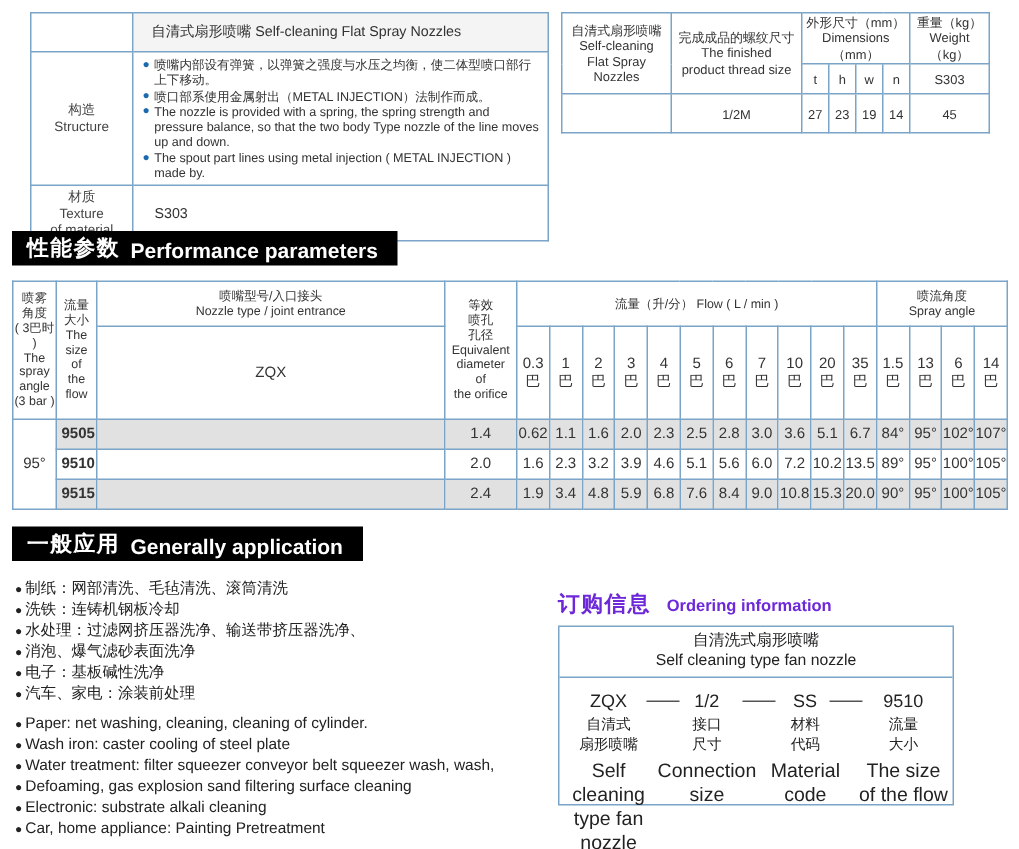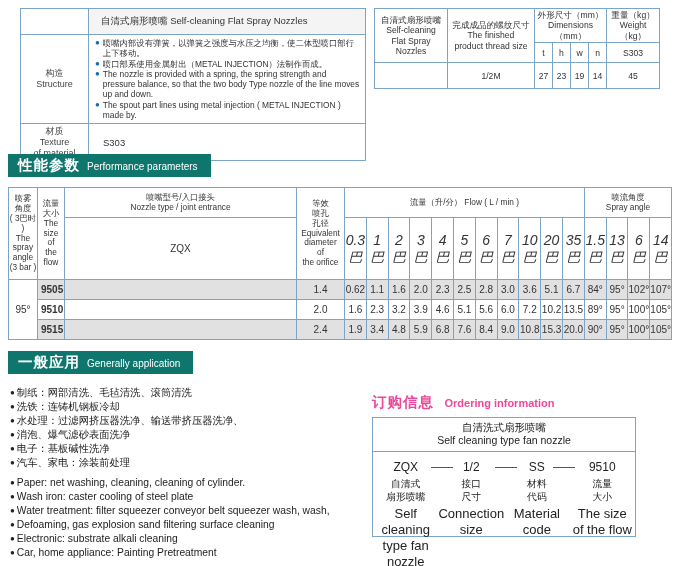--- a/index.html
+++ b/index.html
@@ -20,46 +20,46 @@
   .bullets { text-align:left; padding:3px 4px 3px 6px; }
   .bullet-line { display:flex; font-size:8.4px; line-height:1.22; }
   .bullet-line .dot { color:#1a6ab0; margin-right:3px; font-size:8px; line-height:1.3; }
   .valuecell { text-align:left; padding-left:14px; font-size:9.5px; }
 
   
   .dims-table { position:absolute; left:374px; top:8px; width:285px; }
   .dims-table td { font-size:8.6px; }
 
   
-  .banner { position:absolute; left:8px; height:23px; background:#0f766e; color:#fff; display:flex; align-items:center; padding:0 13px 0 10px; white-space:nowrap; }
+  .banner { position:absolute; left:8px; height:23px; background:#000000; color:#fff; display:flex; align-items:center; padding:0 13px 0 10px; white-space:nowrap; }
   .banner .cn { font-size:14.5px; font-weight:bold; letter-spacing:1px; }
-  .banner .en { font-size:10px; font-weight:normal; margin-left:7px; position:relative; top:1px; }
+  .banner .en { font-size:14px; font-weight:bold; margin-left:7px; position:relative; top:1px; }
   .banner1 { top:154px; }
   .banner2 { top:351px; }
 
   
   .perf-table { position:absolute; left:8px; top:187px; width:664px; }
   .perf-table td { font-size:8.3px; }
   .perf-table .h1 td { height:30px; }
   .perf-table .h2 td { height:62px; }
   .perf-table .row td { height:20px; font-size:10px; }
   .perf-table .zqx { font-size:10px; }
-  .perf-table .barcell span { display:block; line-height:1.15; font-size:14px;font-style:italic; }
+  .perf-table .barcell span { display:block; line-height:1.15; font-size:10px; }
   .perf-table .gray td { background:#e1e1e1; }
   .perf-table .gray td.anglecell, .perf-table td.anglecell { background:#fff; }
   .perf-table .model { font-weight:bold; text-align:left; padding-left:3px; }
 
   
   .apps { position:absolute; left:10px; top:386px; width:360px; }
   .app-line { display:flex; font-size:10.3px; line-height:13.9px; color:#222; }
   .app-line .dot { font-size:8px; margin-right:2px; line-height:14px; }
   .apps .gap { height:6px; }
 
   
-  .ordering-title { position:absolute; left:372px; top:393px; color:#ec4899; white-space:nowrap; }
+  .ordering-title { position:absolute; left:372px; top:393px; color:#6d28d9; white-space:nowrap; }
   .ordering-title .cn { font-size:14.5px; font-weight:bold; letter-spacing:1px; }
   .ordering-title .en { font-size:11px; font-weight:bold; margin-left:6px; }
   .ordering-box { position:absolute; left:372px; top:417px; width:264px; height:120px; border:1px solid #7aa5c8; background:#fff; }
   .ordering-head { border-bottom:1px solid #7aa5c8; text-align:center; padding:3px 0 4px 0; font-size:10.5px; line-height:1.25; color:#222; }
   .ordering-codes { position:relative; display:flex; margin-top:8px; }
   .ordering-codes .code { flex:1; text-align:center; font-size:12px; color:#222; }
   .dash { position:absolute; top:7px; width:22px; border-top:1.5px solid #555; }
   .dash.d1 { left:58px; } .dash.d2 { left:122px; } .dash.d3 { left:180px; }
   .ordering-labels { display:flex; margin-top:4px;justify-content:space-between; }
   .ordering-labels .lab { flex:1; text-align:center; }

